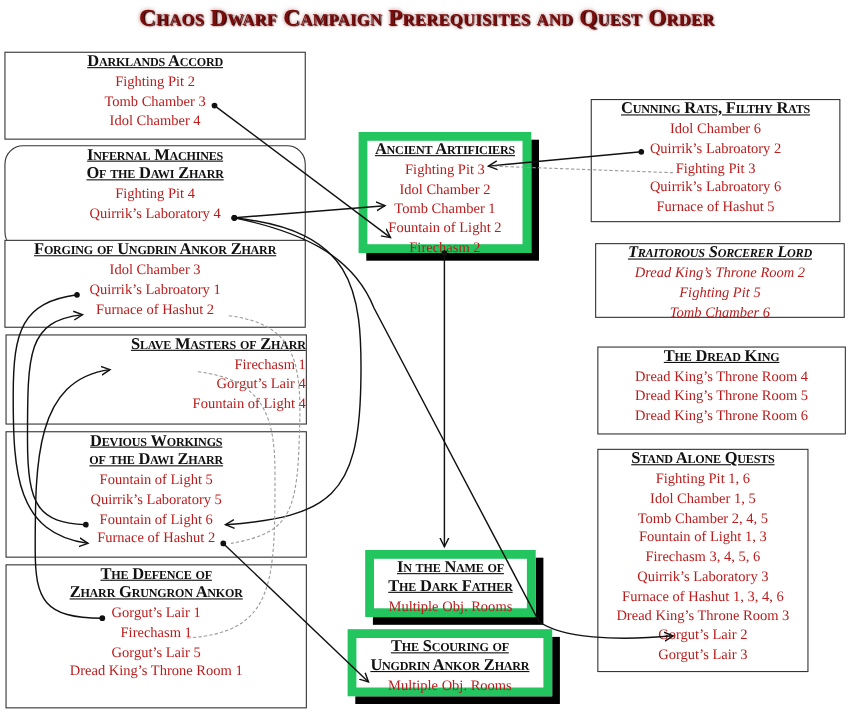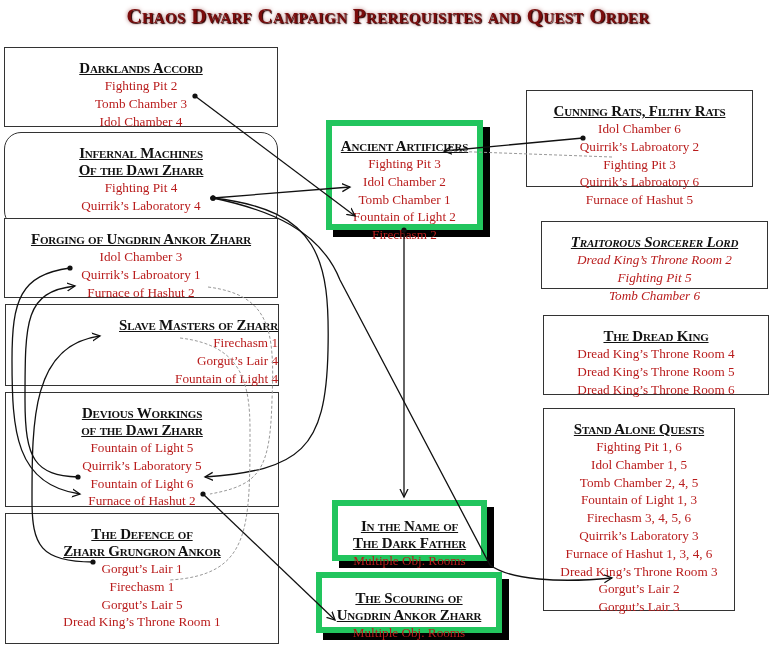--- a/index.html
+++ b/index.html
@@ -8,23 +8,23 @@
     font-family: "Liberation Serif", "DejaVu Serif", serif; color: #1a1a1a;
   }
   #title {
     position: absolute; left: 0; top: 4px; width: 776px; text-align: center;
     font-family: "Liberation Serif", "DejaVu Serif", serif; font-weight: bold;
     font-size: 21px; letter-spacing: 0.3px; color: #7a0c0c; font-variant: small-caps;
     text-shadow: 1px 1px 1px #2a0000, 0 0 4px #b07070;
   }
   .box {
     position: absolute; background: #fff; border: 1.5px solid #333; box-sizing: border-box;
-    text-align: center; padding-top: 12px;
+    text-align: center; padding-top: 0;
   }
-  .box.shadow { border: 6px solid #22c55e; box-shadow: 7px 7px 0 #000; }
+  .box.shadow { border: 8px solid #22c55e; box-shadow: 7px 7px 0 #000; }
   .box .head {
     font-family: "Liberation Serif", "DejaVu Serif", serif; font-weight: bold;
     font-variant: small-caps; font-size: 15px; line-height: 17px; text-decoration: underline;
     color: #111; letter-spacing: -0.2px;
   }
   .box .line { font-size: 13.2px; line-height: 17.8px; color: #b91c1c; white-space: nowrap; }
   svg#links { position: absolute; left: 0; top: 0; pointer-events: none; }
 </style>
 </head>
 <body>
@@ -84,21 +84,21 @@
     <div class="head">In the Name of</div>
     <div class="head">The Dark Father</div>
     <div class="line">Multiple Obj. Rooms</div>
   </div>
 <div class="box shadow" id="b-scouring" style="left:316px;top:572px;width:186px;height:61px;">
     <div class="head">The Scouring of</div>
     <div class="head">Ungdrin Ankor Zharr</div>
     <div class="line">Multiple Obj. Rooms</div>
   </div>
 
-<div class="box" id="b-cunning" style="left:526px;top:90px;width:227px;height:97px;">
+<div class="box" id="b-cunning" style="left:537px;top:90px;width:227px;height:112px;">
     <div class="head">Cunning Rats, Filthy Rats</div>
     <div class="line">Idol Chamber 6</div>
     <div class="line">Quirrik’s Labroatory 2</div>
     <div class="line">Fighting Pit 3</div>
     <div class="line">Quirrik’s Labroatory 6</div>
     <div class="line">Furnace of Hashut 5</div>
   </div>
 <div class="box" id="b-traitorous" style="left:541px;top:221px;width:227px;height:68px;font-style:italic;">
     <div class="head">Traitorous Sorcerer Lord</div>
     <div class="line">Dread King’s Throne Room 2</div>

